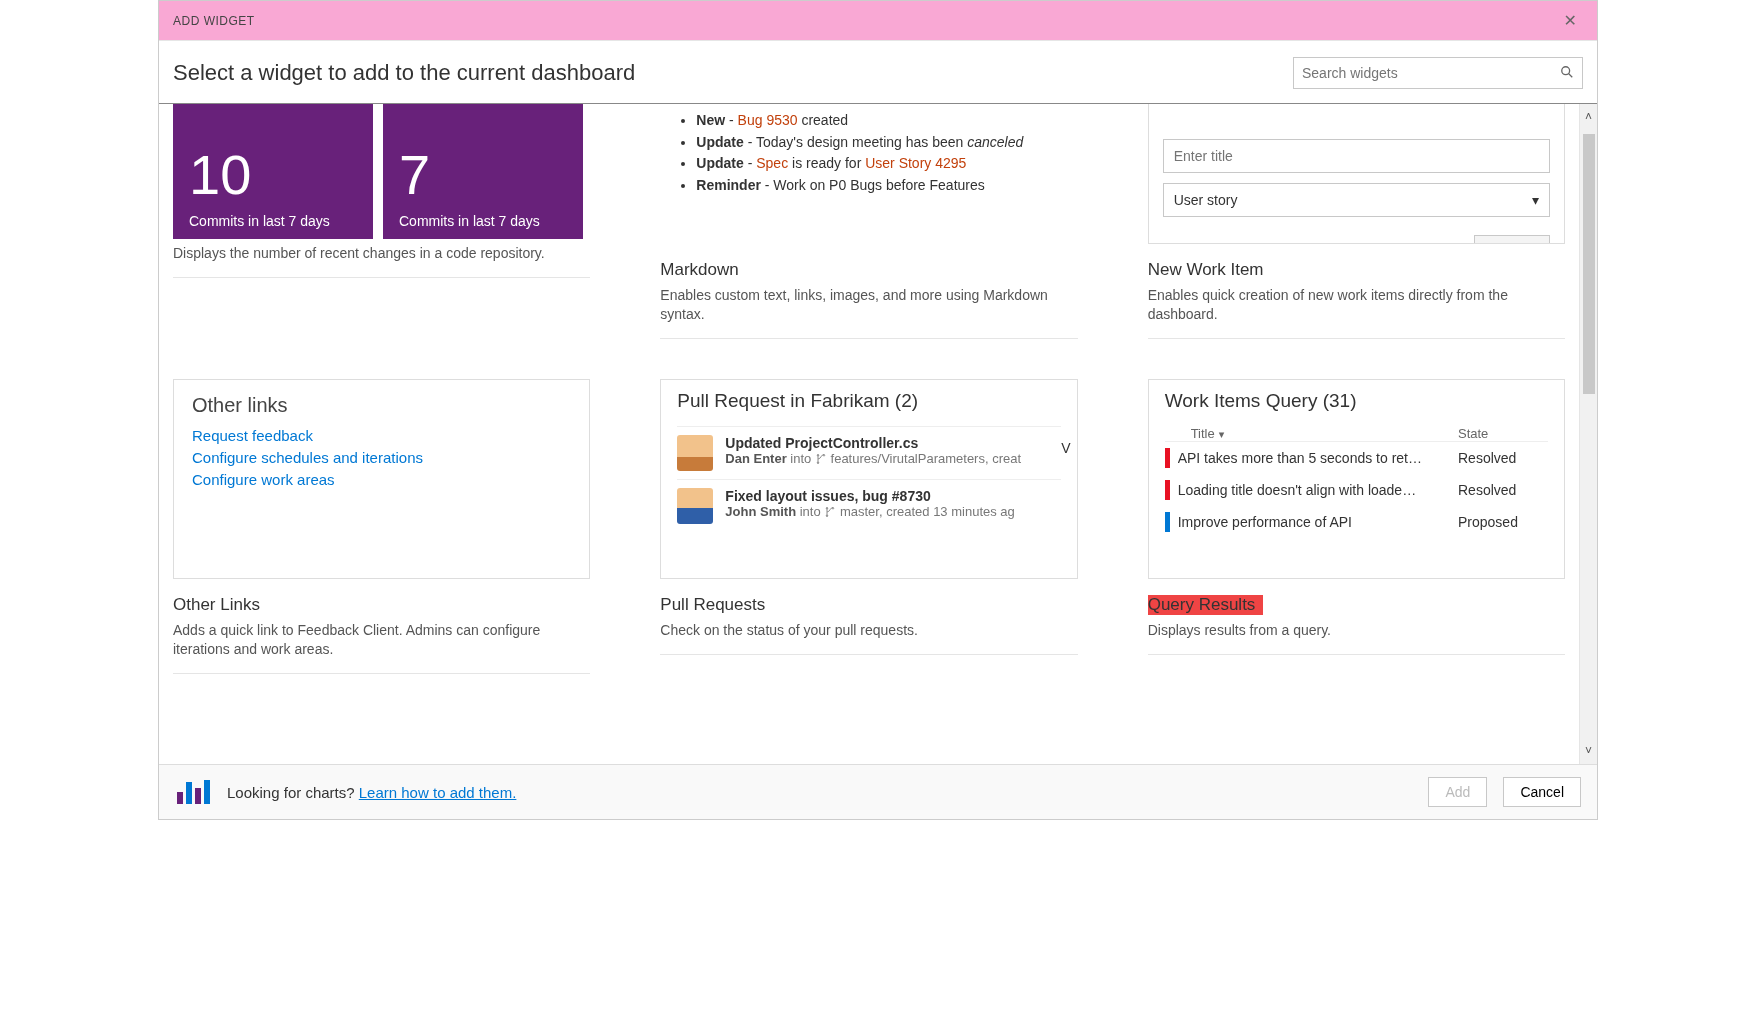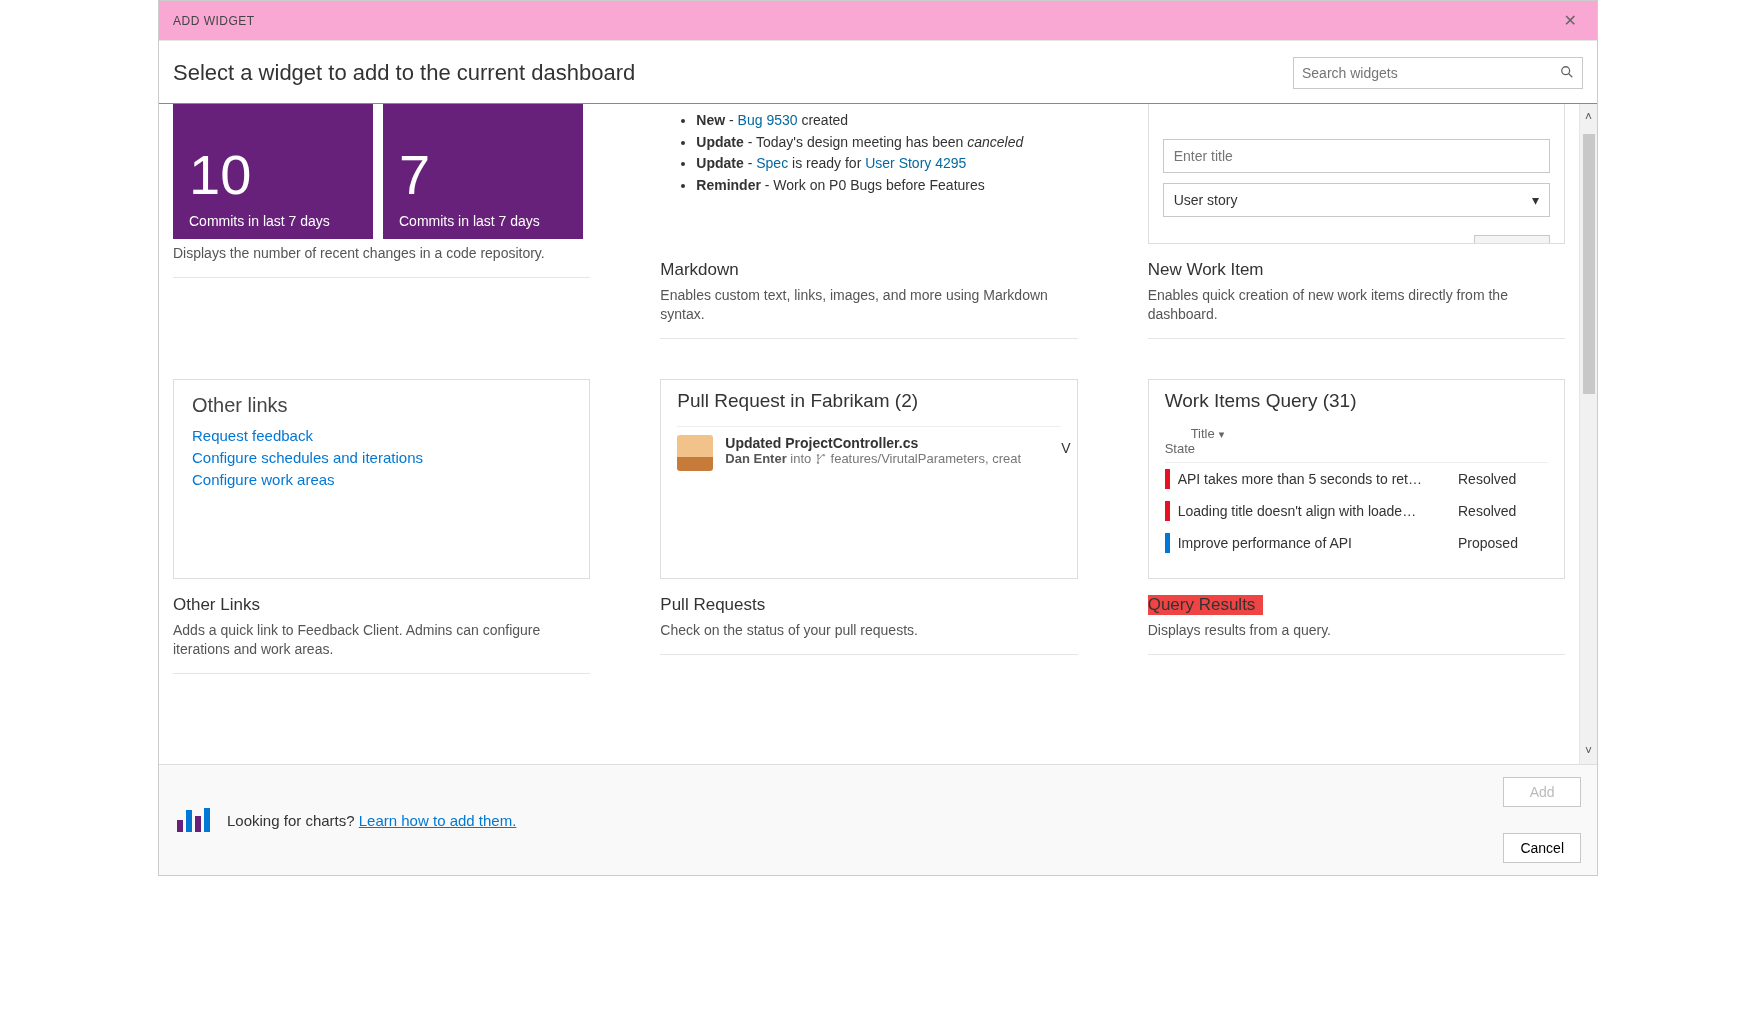--- a/index.html
+++ b/index.html
@@ -26,21 +26,21 @@
 
 
 .tiles { display:flex; gap:10px; }
 .tile { background:#68217a; color:#fff; width:200px; height:135px; padding:10px 16px; display:flex; flex-direction:column; justify-content:flex-end; }
 .tile .big { font-size:56px; font-weight:300; line-height:1; margin-bottom:10px; }
 .tile .sub { font-size:14px; }
 
 
 .md-list { list-style: disc; padding-left: 36px; font-size:14px; line-height:1.55; color:#333; padding-top:6px; }
 .md-list .b { font-weight:600; }
-.md-list .link { color:#0369a1; }
+.md-list .link { color:#c2410c; }
 .md-list .it { font-style:italic; }
 
 
 .nwi { padding:10px 14px; }
 .nwi input[type="text"] { width:100%; height:34px; border:1px solid #c8c8c8; padding:0 10px; font-size:14px; color:#888;margin-top:25px; }
 .nwi .select { margin-top:10px; width:100%; height:34px; border:1px solid #c8c8c8; display:flex; align-items:center; justify-content:space-between; padding:0 10px; font-size:14px; color:#333; background:#fff; }
 .nwi .btnrow { display:flex; justify-content:flex-end; margin-top:18px; }
 .btn { border:1px solid #c8c8c8; background:#f4f4f4; padding:6px 16px; font-size:14px; cursor:pointer; }
 .btn.primary { background:#fff; }
 .btn[disabled] { color:#bbb; cursor:default; }
@@ -59,36 +59,36 @@
 .avatar.a1 { background: linear-gradient(#f2c28b 60%, #c77b3a 60%); }
 .avatar.a2 { background: linear-gradient(#f2c28b 55%, #2f5fa8 55%); }
 .pr-row .line1 { font-weight:600; font-size:14px; }
 .pr-row .line2 { font-size:13px; color:#777; white-space:nowrap; overflow:hidden; }
 .pr-row .line2 .name { font-weight:600; color:#555; }
 .branch-ic { display:inline-block; width:12px; height:12px; vertical-align:middle; }
 
 
 .wq { padding:10px 16px; }
 .wq h3 { font-weight:400; font-size:19px; margin-bottom:10px; }
-.wq .cols { display:flex; font-size:13px; color:#666; padding:4px 0 6px; border-bottom:1px solid #eee;flex-direction:column; }
+.wq .cols { display:flex; font-size:13px; color:#666; padding:4px 0 0; border-bottom:1px solid #eee; }
 .wq .cols .c1 { flex:1; padding-left:26px; }
 .wq .cols .c2 { width:90px; }
 .wq .caret { font-size:11px; color:#666; margin-left:4px; }
 .wq-row { display:flex; align-items:center; font-size:14px; padding:6px 0; }
 .wq-row .bar { width:5px; height:20px; margin-right:8px; }
 .wq-row .t { flex:1; white-space:nowrap; overflow:hidden; text-overflow:ellipsis; padding-right:8px; }
 .wq-row .s { width:90px; }
 
 .highlight { background: #ef4444; display:inline-block; padding:0 8px 0 0; }
 
 
 .footer { display:flex; align-items:center; justify-content:space-between; padding:12px 16px; border-top:1px solid #ddd; background:#f9f9f9; }
 .footer .left { display:flex; align-items:center; gap:12px; font-size:15px; color:#333; }
 .footer .left .link { color:#0078d4; }
-.footer .right { display:flex; gap:26px;flex-direction:column; }
+.footer .right { display:flex; gap:16px; }
 .chart-ic { width:40px; height:28px; }
 
 .vscroll { width:18px; background:#f1f1f1; display:flex; flex-direction:column; justify-content:space-between; align-items:center; border-left:1px solid #e5e5e5; }
 .vscroll .arrow { font-size:12px; color:#555; padding:6px 0; cursor:pointer; }
 .vscroll .thumb { width:12px; background:#c8c8c8; height:260px; margin-top:4px; }
 .vscroll .track { flex:1; display:flex; flex-direction:column; align-items:center; }
 </style>
 </head>
 <body>
 
@@ -180,20 +180,29 @@
             <div class="pr">
               <h3>Pull Request in Fabrikam (2)</h3>
               <span class="vchar">V</span>
               <div class="pr-row">
                 <div class="avatar a1"></div>
                 <div style="flex:1; overflow:hidden;">
                   <div class="line1">Updated ProjectController.cs</div>
                   <div class="line2"><span class="name">Dan Enter</span><span> into </span><svg class="branch-ic" viewBox="0 0 16 16">
                         <path d="M4 2v12M4 8c4 0 4-6 8-6M12 2a1 1 0 100 2 1 1 0 000-2zM4 2a1 1 0 100 2 1 1 0 000-2zM4 12a1 1 0 100 2 1 1 0 000-2z" fill="none" stroke="#888" stroke-width="1.3"></path>
                       </svg> <span>features/VirutalParameters, creat</span></div>
+                </div>
+              </div>
+              <div class="pr-row">
+                <div class="avatar a2"></div>
+                <div style="flex:1; overflow:hidden;">
+                  <div class="line1">Fixed layout issues, bug #8730</div>
+                  <div class="line2"><span class="name">John Smith</span><span> into </span><svg class="branch-ic" viewBox="0 0 16 16">
+                        <path d="M4 2v12M4 8c4 0 4-6 8-6M12 2a1 1 0 100 2 1 1 0 000-2zM4 2a1 1 0 100 2 1 1 0 000-2zM4 12a1 1 0 100 2 1 1 0 000-2z" fill="none" stroke="#888" stroke-width="1.3"></path>
+                      </svg> <span>master, created 13 minutes ag</span></div>
                 </div>
               </div>
             </div>
           </div>
           <div class="w-title">Pull Requests</div>
           <div class="w-desc">Check on the status of your pull requests.</div>
         </div>
 
         <div class="widget-card">
           <div class="preview">

